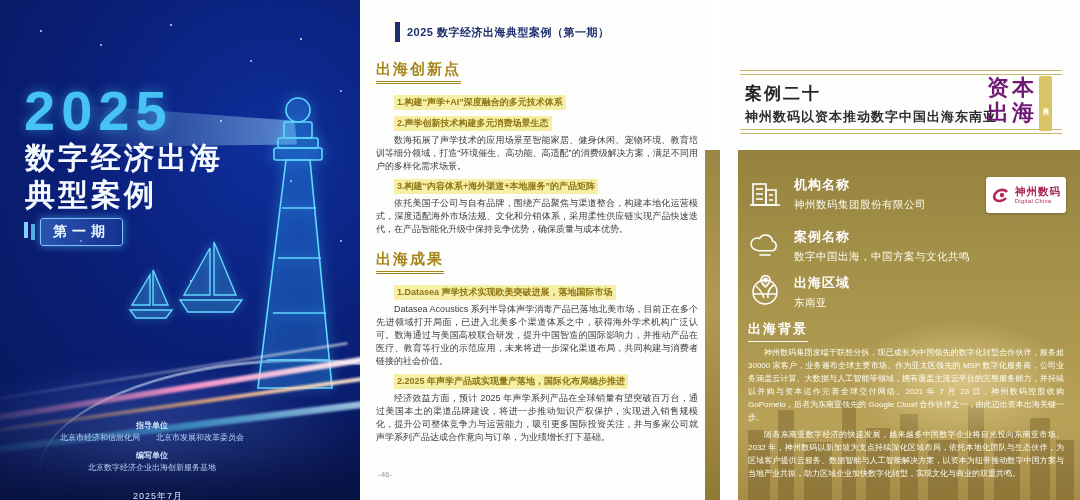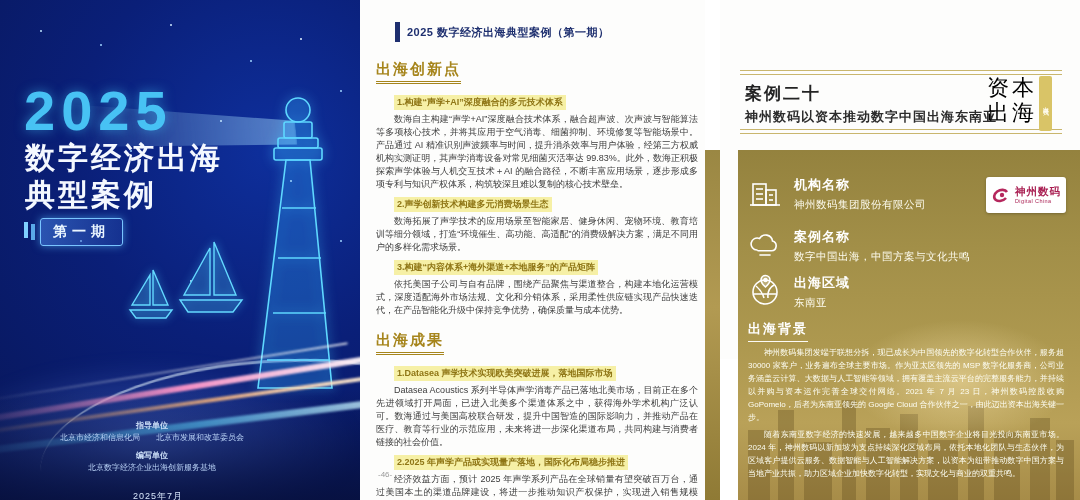--- a/index.html
+++ b/index.html
@@ -62,21 +62,21 @@
   .edge-strip{position:absolute;left:345px;top:150px;width:15px;height:350px;
       background:linear-gradient(180deg,#9a8743,#b29a52 45%,#8f7a35);}
 
   
   .right{position:absolute;left:720px;top:0;width:360px;height:359px;background:#fdfdfc;}
   .gold-rule{position:absolute;left:20px;width:322px;height:3px;border-top:1px solid #c9b66e;border-bottom:1px solid #c9b66e;}
   .rule-top{top:70px;} .rule-bot{top:129px;}
   .case-label{position:absolute;left:25px;top:82px;font-size:17px;font-weight:800;color:#232323;letter-spacing:2px;}
   .case-title{position:absolute;left:25px;top:108px;font-size:13px;font-weight:700;color:#2c2c2c;letter-spacing:1px;}
   .stamp{position:absolute;left:266px;top:75px;width:52px;text-align:center;font-size:22px;line-height:25px;
-      font-weight:400;color:#000000;letter-spacing:3px;}
+      font-weight:700;color:#701a75;letter-spacing:3px;}
   .stamp-ribbon{position:absolute;left:319px;top:76px;width:13px;height:55px;background:#d9c467;border-radius:2px;
       color:#fffdf2;font-size:6px;writing-mode:vertical-rl;text-align:center;letter-spacing:1px;line-height:13px;}
 
   .gold-card{position:absolute;left:18px;top:150px;width:342px;height:350px;overflow:hidden;
       background:linear-gradient(180deg,#94823e 0%,#a28f48 28%,#ad984f 55%,#b9a158 78%,#a78c48 100%);}
   .city{position:absolute;left:0;bottom:0;width:342px;height:130px;opacity:.35;}
   .card-glow{position:absolute;right:10px;bottom:60px;width:220px;height:120px;border-radius:50%;
       background:radial-gradient(closest-side, rgba(255,235,180,.5), rgba(255,235,180,0));}
   .info-row{position:absolute;left:10px;display:flex;align-items:flex-start;}
   .info-icon{width:34px;height:34px;margin-right:12px;flex:0 0 auto;}
@@ -152,21 +152,20 @@
 
   <div class="mid">
     <div class="mid-header">
       <div class="bar"></div>
       <div class="txt">2025 数字经济出海典型案例（第一期）</div>
     </div>
 
     <div class="mid-body">
       <div><span class="gold-h">出海创新点</span></div>
       <div><span class="sub-h">1.构建“声学+AI”深度融合的多元技术体系</span></div>
-      <p class="mid-p">数海自主构建“声学+AI”深度融合技术体系，融合超声波、次声波与智能算法等多项核心技术，并将其应用于空气消毒、细菌抑制、环境修复等智能场景中。产品通过 AI 精准识别声波频率与时间，提升消杀效率与用户体验，经第三方权威机构实测证明，其声学消毒设备对常见细菌灭活率达 99.83%。此外，数海正积极探索声学体验与人机交互技术＋AI 的融合路径，不断丰富应用场景，逐步形成多项专利与知识产权体系，构筑较深且难以复制的核心技术壁垒。</p>
       <div><span class="sub-h">2.声学创新技术构建多元消费场景生态</span></div>
       <p class="mid-p">数海拓展了声学技术的应用场景至智能家居、健身休闲、宠物环境、教育培训等细分领域，打造“环境催生、高功能、高适配”的消费级解决方案，满足不同用户的多样化需求场景。</p>
       <div><span class="sub-h">3.构建“内容体系+海外渠道+本地服务”的产品矩阵</span></div>
       <p class="mid-p">依托美国子公司与自有品牌，围绕产品聚焦与渠道整合，构建本地化运营模式，深度适配海外市场法规、文化和分销体系，采用柔性供应链实现产品快速迭代，在产品智能化升级中保持竞争优势，确保质量与成本优势。</p>
 
       <div><span class="gold-h second">出海成果</span></div>
       <div><span class="sub-h">1.Datasea 声学技术实现欧美突破进展，落地国际市场</span></div>
       <p class="mid-p">Datasea Acoustics 系列半导体声学消毒产品已落地北美市场，目前正在多个先进领域打开局面，已进入北美多个渠道体系之中，获得海外学术机构广泛认可。数海通过与美国高校联合研发，提升中国智造的国际影响力，并推动产品在医疗、教育等行业的示范应用，未来将进一步深化渠道布局，共同构建与消费者链接的社会价值。</p>
       <div><span class="sub-h">2.2025 年声学产品或实现量产落地，国际化布局稳步推进</span></div>
       <p class="mid-p">经济效益方面，预计 2025 年声学系列产品在全球销量有望突破百万台，通过美国本土的渠道品牌建设，将进一步推动知识产权保护，实现进入销售规模化，提升公司整体竞争力与运营能力，吸引更多国际投资关注，并与多家公司就声学系列产品达成合作意向与订单，为业绩增长打下基础。</p>
@@ -263,18 +262,18 @@
         </svg>
         <div>
           <p class="info-label">案例名称</p>
           <div class="info-value">数字中国出海，中国方案与文化共鸣</div>
         </div>
       </div>
 
       <div class="bg-head">出海背景</div>
       <div class="bg-paras">
         <p class="bg-p">神州数码集团发端于联想分拆，现已成长为中国领先的数字化转型合作伙伴，服务超 30000 家客户，业务遍布全球主要市场。作为亚太区领先的 MSP 数字化服务商，公司业务涵盖云计算、大数据与人工智能等领域，拥有覆盖主流云平台的完整服务能力，并持续以并购与资本运作完善全球交付网络。2021 年 7 月 23 日，神州数码控股收购 GoPomelo，后者为东南亚领先的 Google Cloud 合作伙伴之一，由此迈出资本出海关键一步。</p>
-        <p class="bg-p">随着东南亚数字经济的快速发展，越来越多中国数字企业将目光投向东南亚市场。2024 年，神州数码以新加坡为支点持续深化区域布局，依托本地化团队与生态伙伴，为区域客户提供云服务、数据智能与人工智能解决方案，以资本为纽带推动数字中国方案与当地产业共振，助力区域企业加快数字化转型，实现文化与商业的双重共鸣。</p>
+        <p class="bg-p">随着东南亚数字经济的快速发展，越来越多中国数字企业将目光投向东南亚市场。2032 年，神州数码以新加坡为支点持续深化区域布局，依托本地化团队与生态伙伴，为区域客户提供云服务、数据智能与人工智能解决方案，以资本为纽带推动数字中国方案与当地产业共振，助力区域企业加快数字化转型，实现文化与商业的双重共鸣。</p>
       </div>
     </div>
   </div>
 
 </div>
 
 </body></html>

